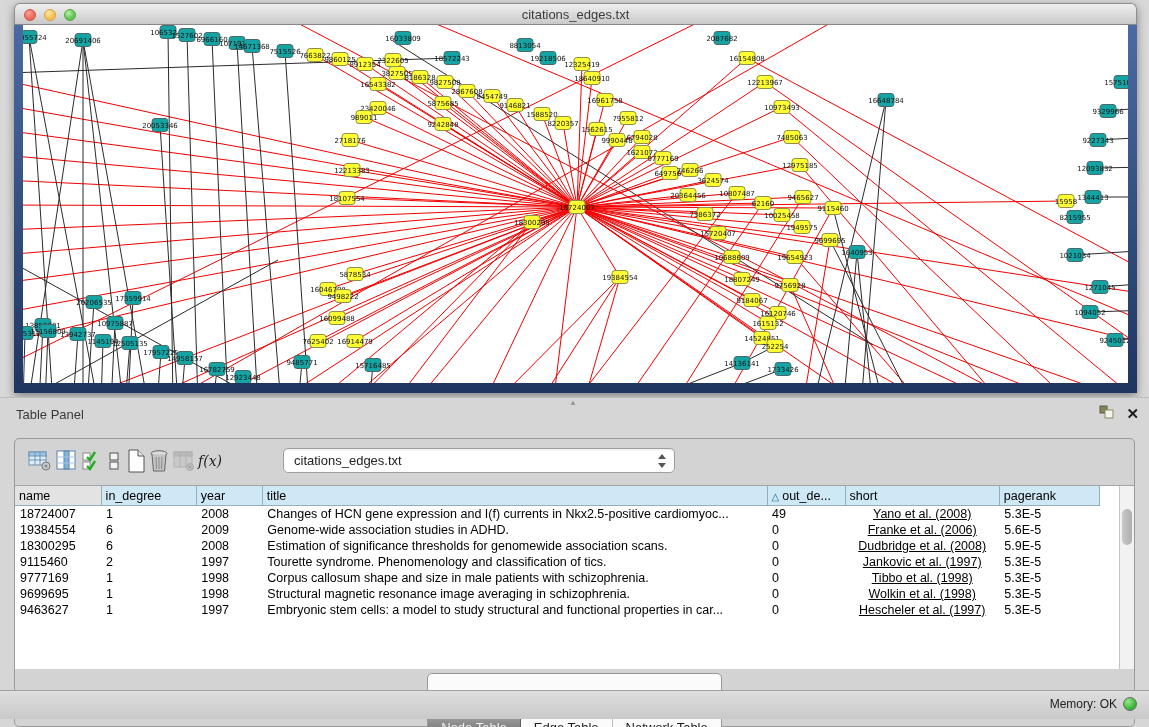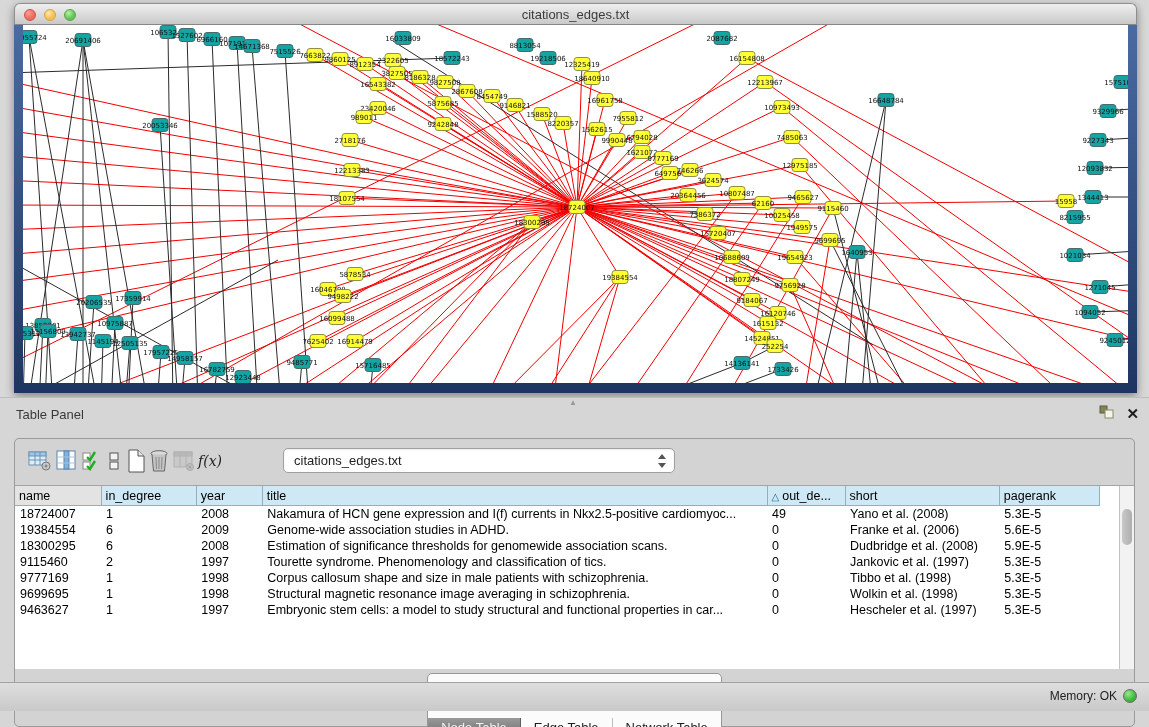--- a/index.html
+++ b/index.html
@@ -38,32 +38,32 @@
   .dropdown{position:absolute;left:268px;top:9px;width:392px;height:25px;background:#ffffff;border:1px solid #9f9f9f;border-radius:5px;box-sizing:border-box;font-size:13px;color:#222;line-height:23px;padding-left:10px;box-shadow:inset 0 1px 2px rgba(0,0,0,.08);}
   .dd-arrows{position:absolute;right:8px;top:4px;width:9px;height:16px;}
   .dd-arrows:before{content:"";position:absolute;left:1px;top:1px;border-left:4px solid transparent;border-right:4px solid transparent;border-bottom:5px solid #555;}
   .dd-arrows:after{content:"";position:absolute;left:1px;bottom:1px;border-left:4px solid transparent;border-right:4px solid transparent;border-top:5px solid #555;}
 
   .grid{position:absolute;left:0;top:46px;width:1119px;height:183px;background:#ffffff;border-top:1px solid #a5a5a5;}
   table.data{border-collapse:collapse;table-layout:fixed;font-size:12.5px;color:#000;width:1085px;}
   table.data th{background:#cfe8f5;border-right:1px solid #93aebc;border-bottom:1px solid #93aebc;font-weight:normal;font-size:12.5px;height:19px;padding:0 4px;overflow:hidden;white-space:nowrap;text-align:left;}
   table.data th.gray{background:#e3e3e3;border-right:1px solid #a9a9a9;}
   table.data td{height:16px;padding:0 5px;overflow:hidden;white-space:nowrap;text-align:left;}
-  table.data td.center{text-align:left;}
+  table.data td.center{text-align:center;text-decoration:underline;}
   .sort-tri{display:inline-block;margin-right:3px;color:#1a6a8a;font-size:10px;}
   .vscroll{position:absolute;right:0;top:0;width:14px;height:183px;background:#f2f2f2;border-left:1px solid #c3c3c3;}
   .vthumb{position:absolute;left:1.5px;top:23px;width:10px;height:36px;background:linear-gradient(90deg,#c9c9c9,#aeaeae);border-radius:6px;}
 
   .tabbar{position:absolute;left:0;top:276px;width:100%;text-align:center;}
   .segmented{display:inline-flex;border:1px solid #979797;border-radius:5px;overflow:hidden;background:#fbfbfb;box-shadow:0 1px 0 rgba(255,255,255,.6);}
   .segment{padding:2px 13px;font-size:13px;color:#1d1d1d;border-right:1px solid #bdbdbd;margin-top:44px;}
   .segment:last-child{border-right:none;}
   .segment.active{background:linear-gradient(#9a9a9a,#6d6d6d);color:#f2f2f2;border-right:1px solid #5f5f5f;}
 
-  .statusbar{position:absolute;left:0;bottom:16px;width:100%;height:28px;background:linear-gradient(#dedede,#c9c9c9);border-top:1px solid #a2a2a2;}
+  .statusbar{position:absolute;left:0;bottom:8px;width:100%;height:28px;background:linear-gradient(#dedede,#c9c9c9);border-top:1px solid #a2a2a2;}
   .memory{position:absolute;right:12px;top:6px;display:flex;align-items:center;gap:6px;font-size:12px;color:#222;}
   .mem-dot{width:14px;height:14px;border-radius:50%;background:radial-gradient(circle at 35% 30%,#9ae88c,#35b635 65%);border:1px solid #6b6b6b;box-sizing:border-box;}
 </style>
 </head>
 <body>
 
 <div class="net-window">
   <div class="titlebar">
     <div class="traffic">
       <span class="light red"></span>
@@ -789,21 +789,21 @@
               <th><span class="sort-tri">△</span>out_de...</th>
               <th>short</th>
               <th>pagerank</th>
             </tr>
           </thead>
         <tbody id="table-body">
             <tr>
               <td>18724007</td>
               <td>1</td>
               <td>2008</td>
-              <td>Nakamura of HCN gene expression and I(f) currents in Nkx2.5-positive cardiomyoc...</td>
+              <td>Changes of HCN gene expression and I(f) currents in Nkx2.5-positive cardiomyoc...</td>
               <td>49</td>
               <td class="center">Yano et al. (2008)</td>
               <td>5.3E-5</td>
             </tr>
             <tr>
               <td>19384554</td>
               <td>6</td>
               <td>2009</td>
               <td>Genome-wide association studies in ADHD.</td>
               <td>0</td>

